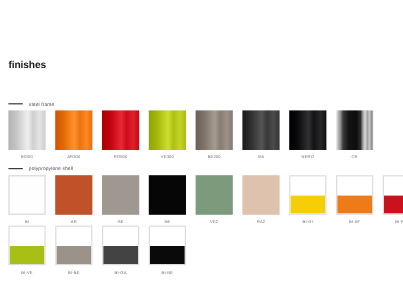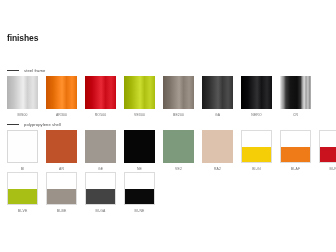--- a/index.html
+++ b/index.html
@@ -3,21 +3,21 @@
 <meta charset="utf-8">
 <style>
   html,body{margin:0;padding:0;}
   body{
     width:336px;height:252px;
     background:#ffffff;
     font-family:"Liberation Sans","DejaVu Sans",sans-serif;
     overflow:hidden;
     position:relative;
   }
-  #page{position:absolute;left:0;top:0;width:336px;height:237px;}
+  #page{position:absolute;left:0;top:16px;width:336px;height:237px;}
 
   .title{
     position:absolute;left:7px;top:33px;
     font-size:8.5px;font-weight:bold;color:#1a1a1a;
     letter-spacing:-0.1px;
   }
 
   .legend{position:absolute;left:7px;display:flex;align-items:center;gap:5px;}
   .legend .rule{display:block;width:12px;height:1px;background:#3a3a3a;}
   .legend .ltext{font-size:4.1px;color:#4a4a4a;letter-spacing:0.1px;}

